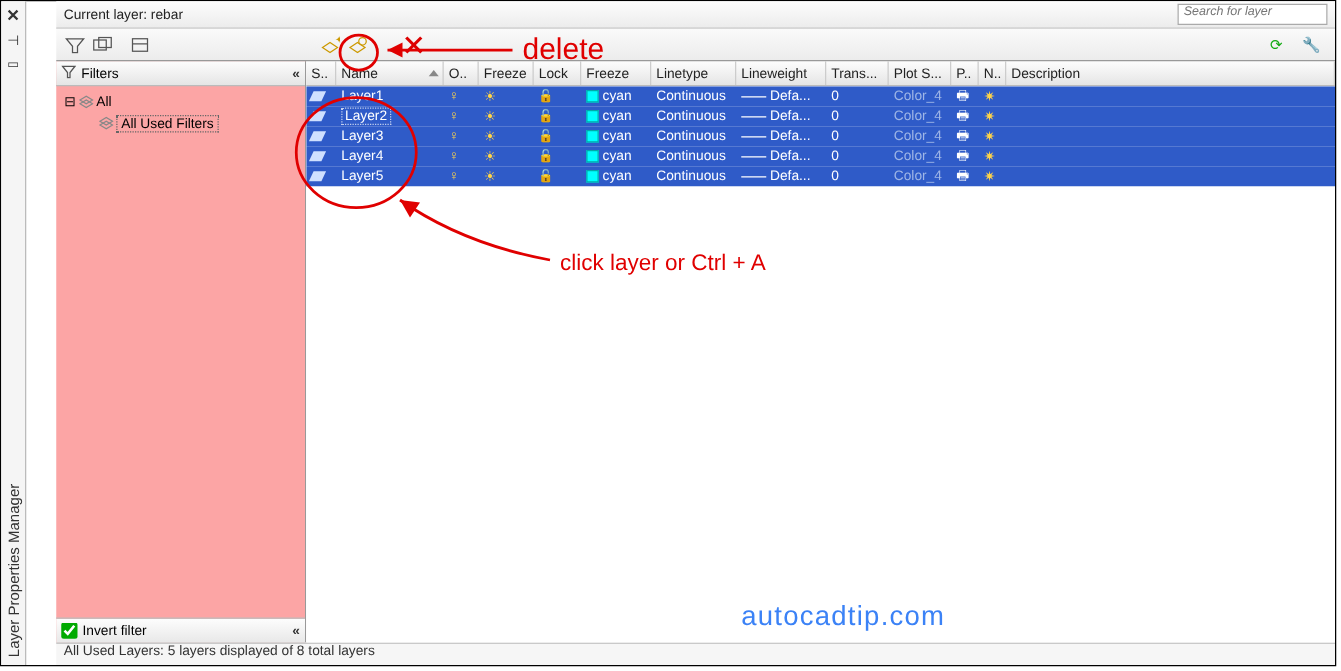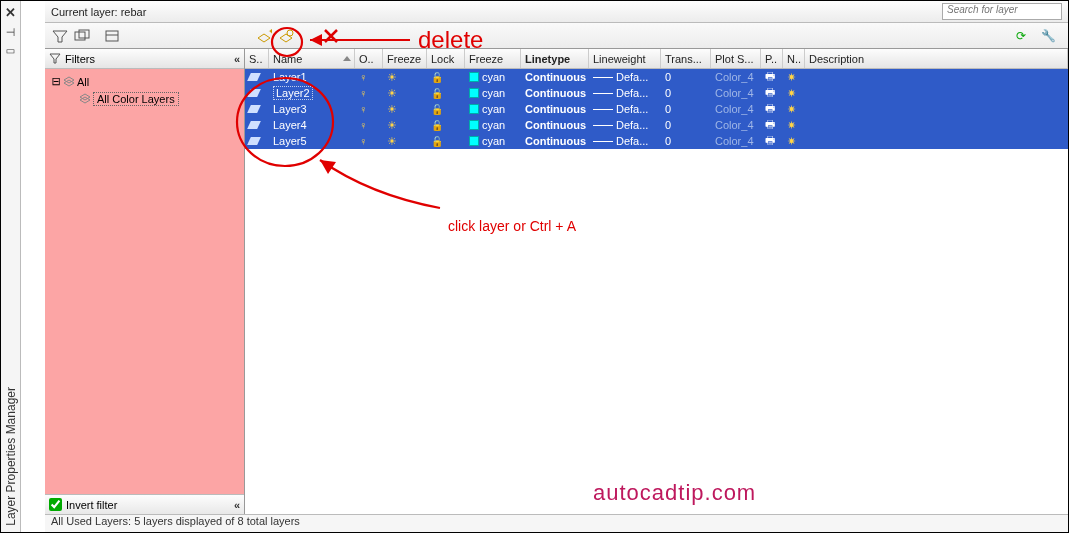--- a/index.html
+++ b/index.html
@@ -187,40 +187,40 @@
       background:#cfe0ff;
       transform:skewX(-25deg);
     }
     
     .c-status{width:24px;}
     .c-name{width:86px;}
     .c-on{width:28px;}
     .c-freeze{width:44px;}
     .c-lock{width:38px;}
     .c-color{width:56px;}
-    .c-lt{width:68px;font-weight:bold;}
+    .c-lt{width:68px;}
     .c-lw{width:72px;}
     .c-trans{width:50px;}
     .c-plot{width:50px;}
     .c-p{width:22px;}
     .c-n{width:22px;}
     .c-desc{flex:1;}
     
     .footer {
       height: 18px;
       border-top: 1px solid #bbb;
       background: #f6f6f6;
       display: flex; align-items: flex-start; padding: 0 6px;
       color: #333;
     }
     
     .annot { position: absolute; pointer-events: none; }
     .red { color: #e00000; font-family: Arial; }
     .watermark {
-      position: absolute; font-size: 22px; color: #be185d; letter-spacing: 1px;
+      position: absolute; font-size: 22px; color: #3b82f6; letter-spacing: 1px;
       font-family: Arial;
     }
   </style>
 </head>
 <body>
 
 <div class="outer">
   <div class="left-rail">
     <div class="close-x">✕</div>
     <div class="pin">⊣</div>
@@ -305,21 +305,21 @@
             </span>
             <span>All</span>
           </div>
           <div class="tree-row child">
             <span class="layers-tree-ic">
               <svg width="12" height="12">
                   <polygon points="1,7 6,4 11,7 6,10" fill="none" stroke="#888"></polygon>
                   <polygon points="1,4 6,1 11,4 6,7" fill="none" stroke="#888"></polygon>
                 </svg>
             </span>
-            <span class="label">All Color Layers</span>
+            <span class="label">All Used Filters</span>
           </div>
         </div>
         <div class="invert-row">
           <input type="checkbox" checked="" style="">
           <span style="flex:1;">Invert filter</span>
           <span class="chevrons">«</span>
         </div>
       </div>
 
       <div class="table-pane">
@@ -521,14 +521,14 @@
 
 <svg class="annot" style="left:0;top:0;" width="1073" height="537">
   <ellipse cx="287" cy="42" rx="15" ry="14" fill="none" stroke="#e00000" stroke-width="2.2"></ellipse>
   <path d="M 410 40 L 310 40" stroke="#e00000" stroke-width="2.2" fill="none"></path>
   <polygon points="310,40 322,34 322,46" fill="#e00000"></polygon>
   <ellipse cx="285" cy="122" rx="48" ry="44" fill="none" stroke="#e00000" stroke-width="2.2"></ellipse>
   <path d="M 440 208 Q 370 195 320 160" stroke="#e00000" stroke-width="2.2" fill="none"></path>
   <polygon points="320,160 336,162 328,174" fill="#e00000"></polygon>
 </svg>
 <div class="annot red" style="left:418px;top:26px;font-size:24px;">delete</div>
-<div class="annot red" style="left:448px;top:200px;font-size:14px;margin-top:18px;">click layer or Ctrl + A</div>
+<div class="annot red" style="left:448px;top:200px;font-size:18px;">click layer or Ctrl + A</div>
 <div class="annot watermark" style="left:593px;top:480px;">autocadtip.com</div>
 
 </body></html>

